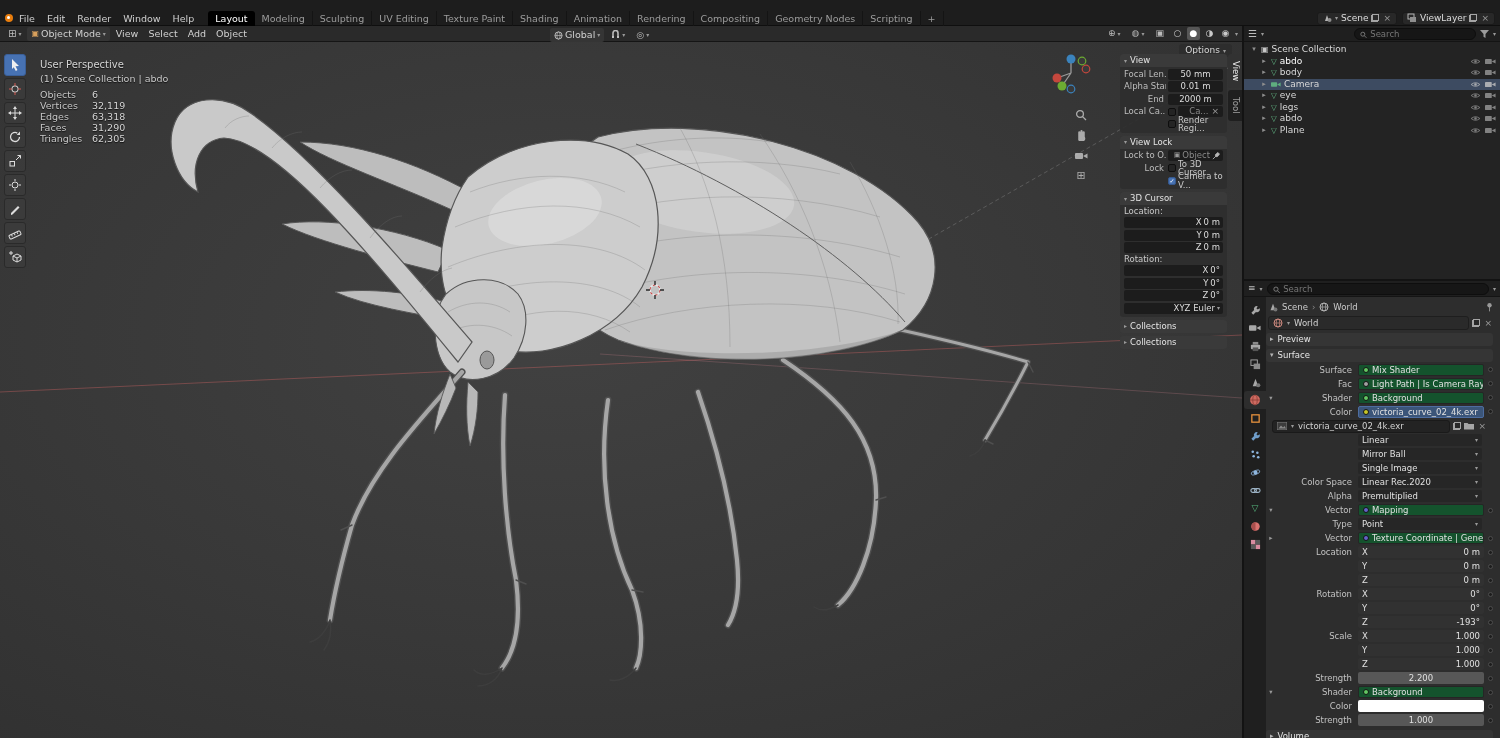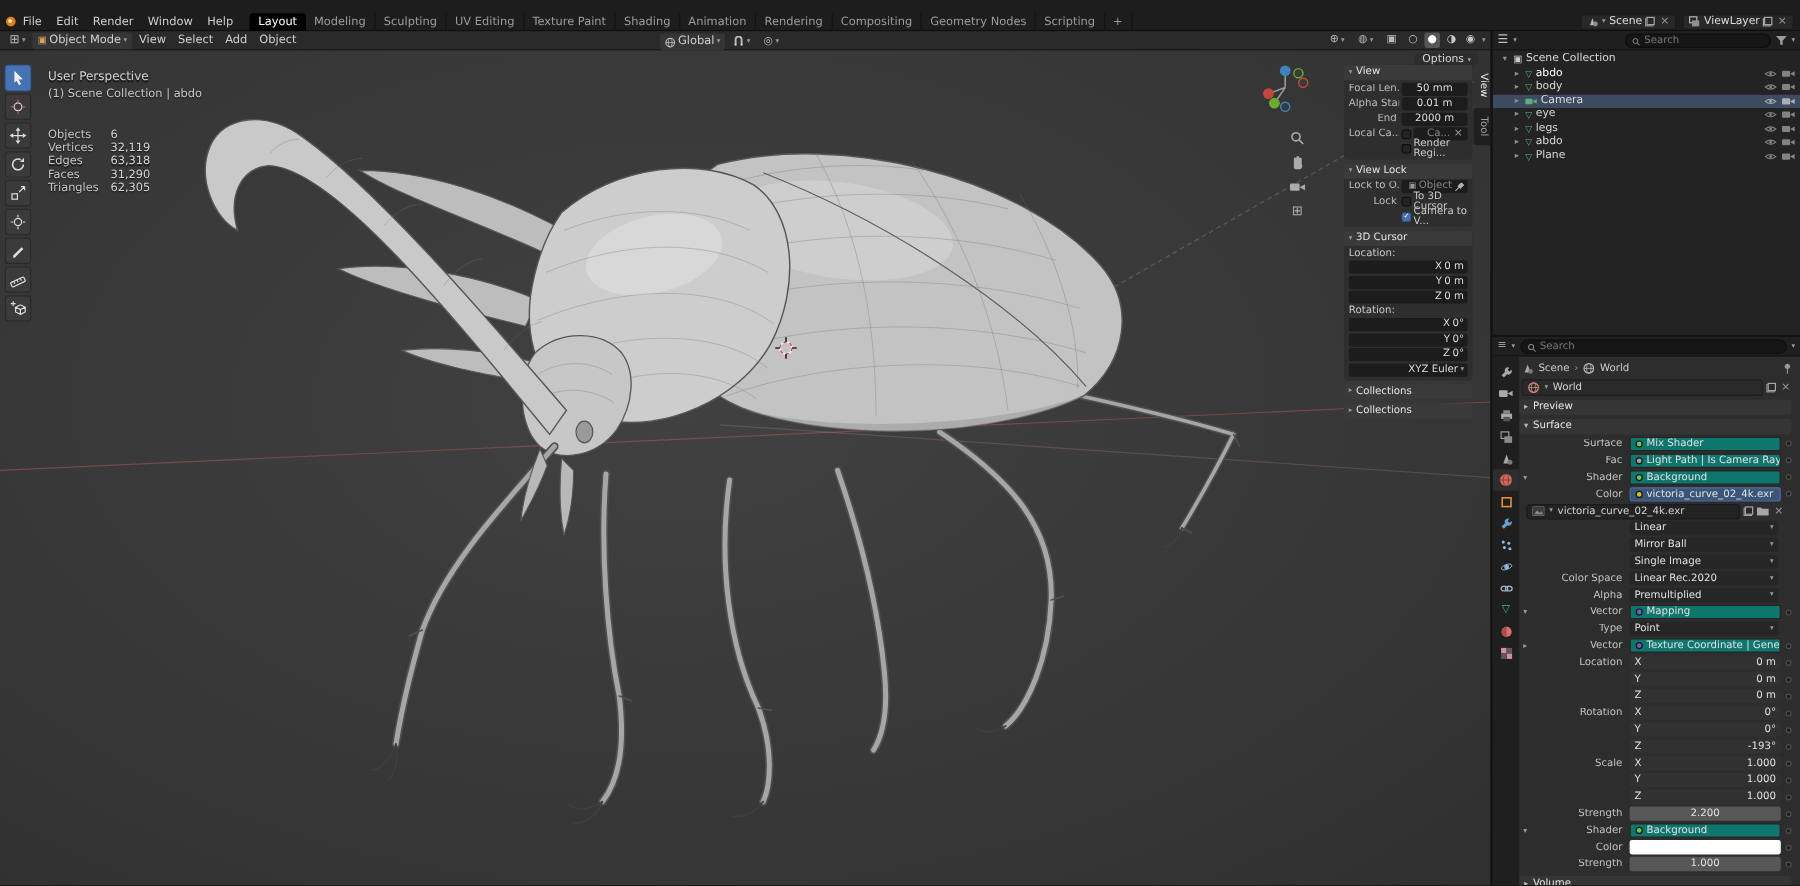--- a/index.html
+++ b/index.html
@@ -83,21 +83,21 @@
 
 #props{position:absolute;left:0;top:253px;width:100%;height:459px;background:#2d2d2d;border-top:2px solid #131313;overflow:hidden}
 #ptabs{position:absolute;left:0;top:16px;bottom:0;width:22px;background:#1f1f1f;display:flex;flex-direction:column;align-items:stretch;padding-top:4px}
 .ptab{height:18px;display:flex;align-items:center;justify-content:center}
 .ptab.active{background:#2d2d2d;border-radius:3px 0 0 3px}
 #pcontent{position:absolute;left:22px;top:16px;right:0;bottom:0;padding:3px 3px 0 0;font-size:8.5px;overflow:hidden}
 .prow{display:flex;align-items:center;height:12.5px;margin:1.5px 4px 0 0}
 .pexp{width:10px;text-align:center;color:#9a9a9a;font-size:6.5px;flex:0 0 auto}
 .plabel{width:82px;text-align:right;padding-right:6px;color:#c2c2c2;white-space:nowrap;overflow:hidden;flex:0 0 auto}
 .pfield{flex:1;height:12px;border-radius:2px;display:flex;align-items:center;color:#e0e0e0;padding:0 4px;gap:3px;overflow:hidden;white-space:nowrap}
-.v-btn{background:#0f766e;border:1px solid #252525}
+.v-btn{background:#14532d;border:1px solid #252525}
 .v-drop{background:#262626;justify-content:space-between}
 .v-num{background:#313131;justify-content:space-between}
 .v-slider{background:#575757;justify-content:center}
 .v-hl{background:#3b5579;border:1px solid #4d6da0}
 .v-swatch{background:#fff}
 .dec{width:5px;height:5px;border-radius:50%;background:#1d1d1d;border:1px solid #4d4d4d;margin-left:4px;flex:0 0 auto}
 .decs{width:7px;margin-left:4px;flex:0 0 auto}
 .sock{width:6px;height:6px;border-radius:50%;border:1px solid #141414;flex:0 0 auto}
 .panel-hdr{display:flex;align-items:center;gap:4px;height:13px;margin:3px 4px 1px 0;background:#353535;border-radius:3px;padding:0 4px;color:#e6e6e6}
 .panel-hdr .tri{font-size:7px;color:#b5b5b5}
@@ -372,21 +372,21 @@
         <div class="tool">
             <svg width="14" height="14" viewBox="0 0 14 14">
               <path d="M5 6 l4-2 4 2 -4 2z M5 6 v4 l4 2 v-4 M13 6 v4 l-4 2" fill="none" stroke="#ddd"></path>
               <path d="M1 3 h4 M3 1 v4" stroke="#ddd"></path>
             </svg>
           </div>
       </div>
 
       <div id="vp-stats">
         <div class="big">User Perspective</div>
-        <div style="margin-bottom:24px;color:#c9c9c9">(1) Scene Collection | abdo</div>
+        <div style="margin-bottom:6px;color:#c9c9c9">(1) Scene Collection | abdo</div>
         <div class="statrow">
             <span class="sl">Objects</span>
             <span>6</span>
           </div>
         <div class="statrow">
             <span class="sl">Vertices</span>
             <span>32,119</span>
           </div>
         <div class="statrow">
             <span class="sl">Edges</span>

